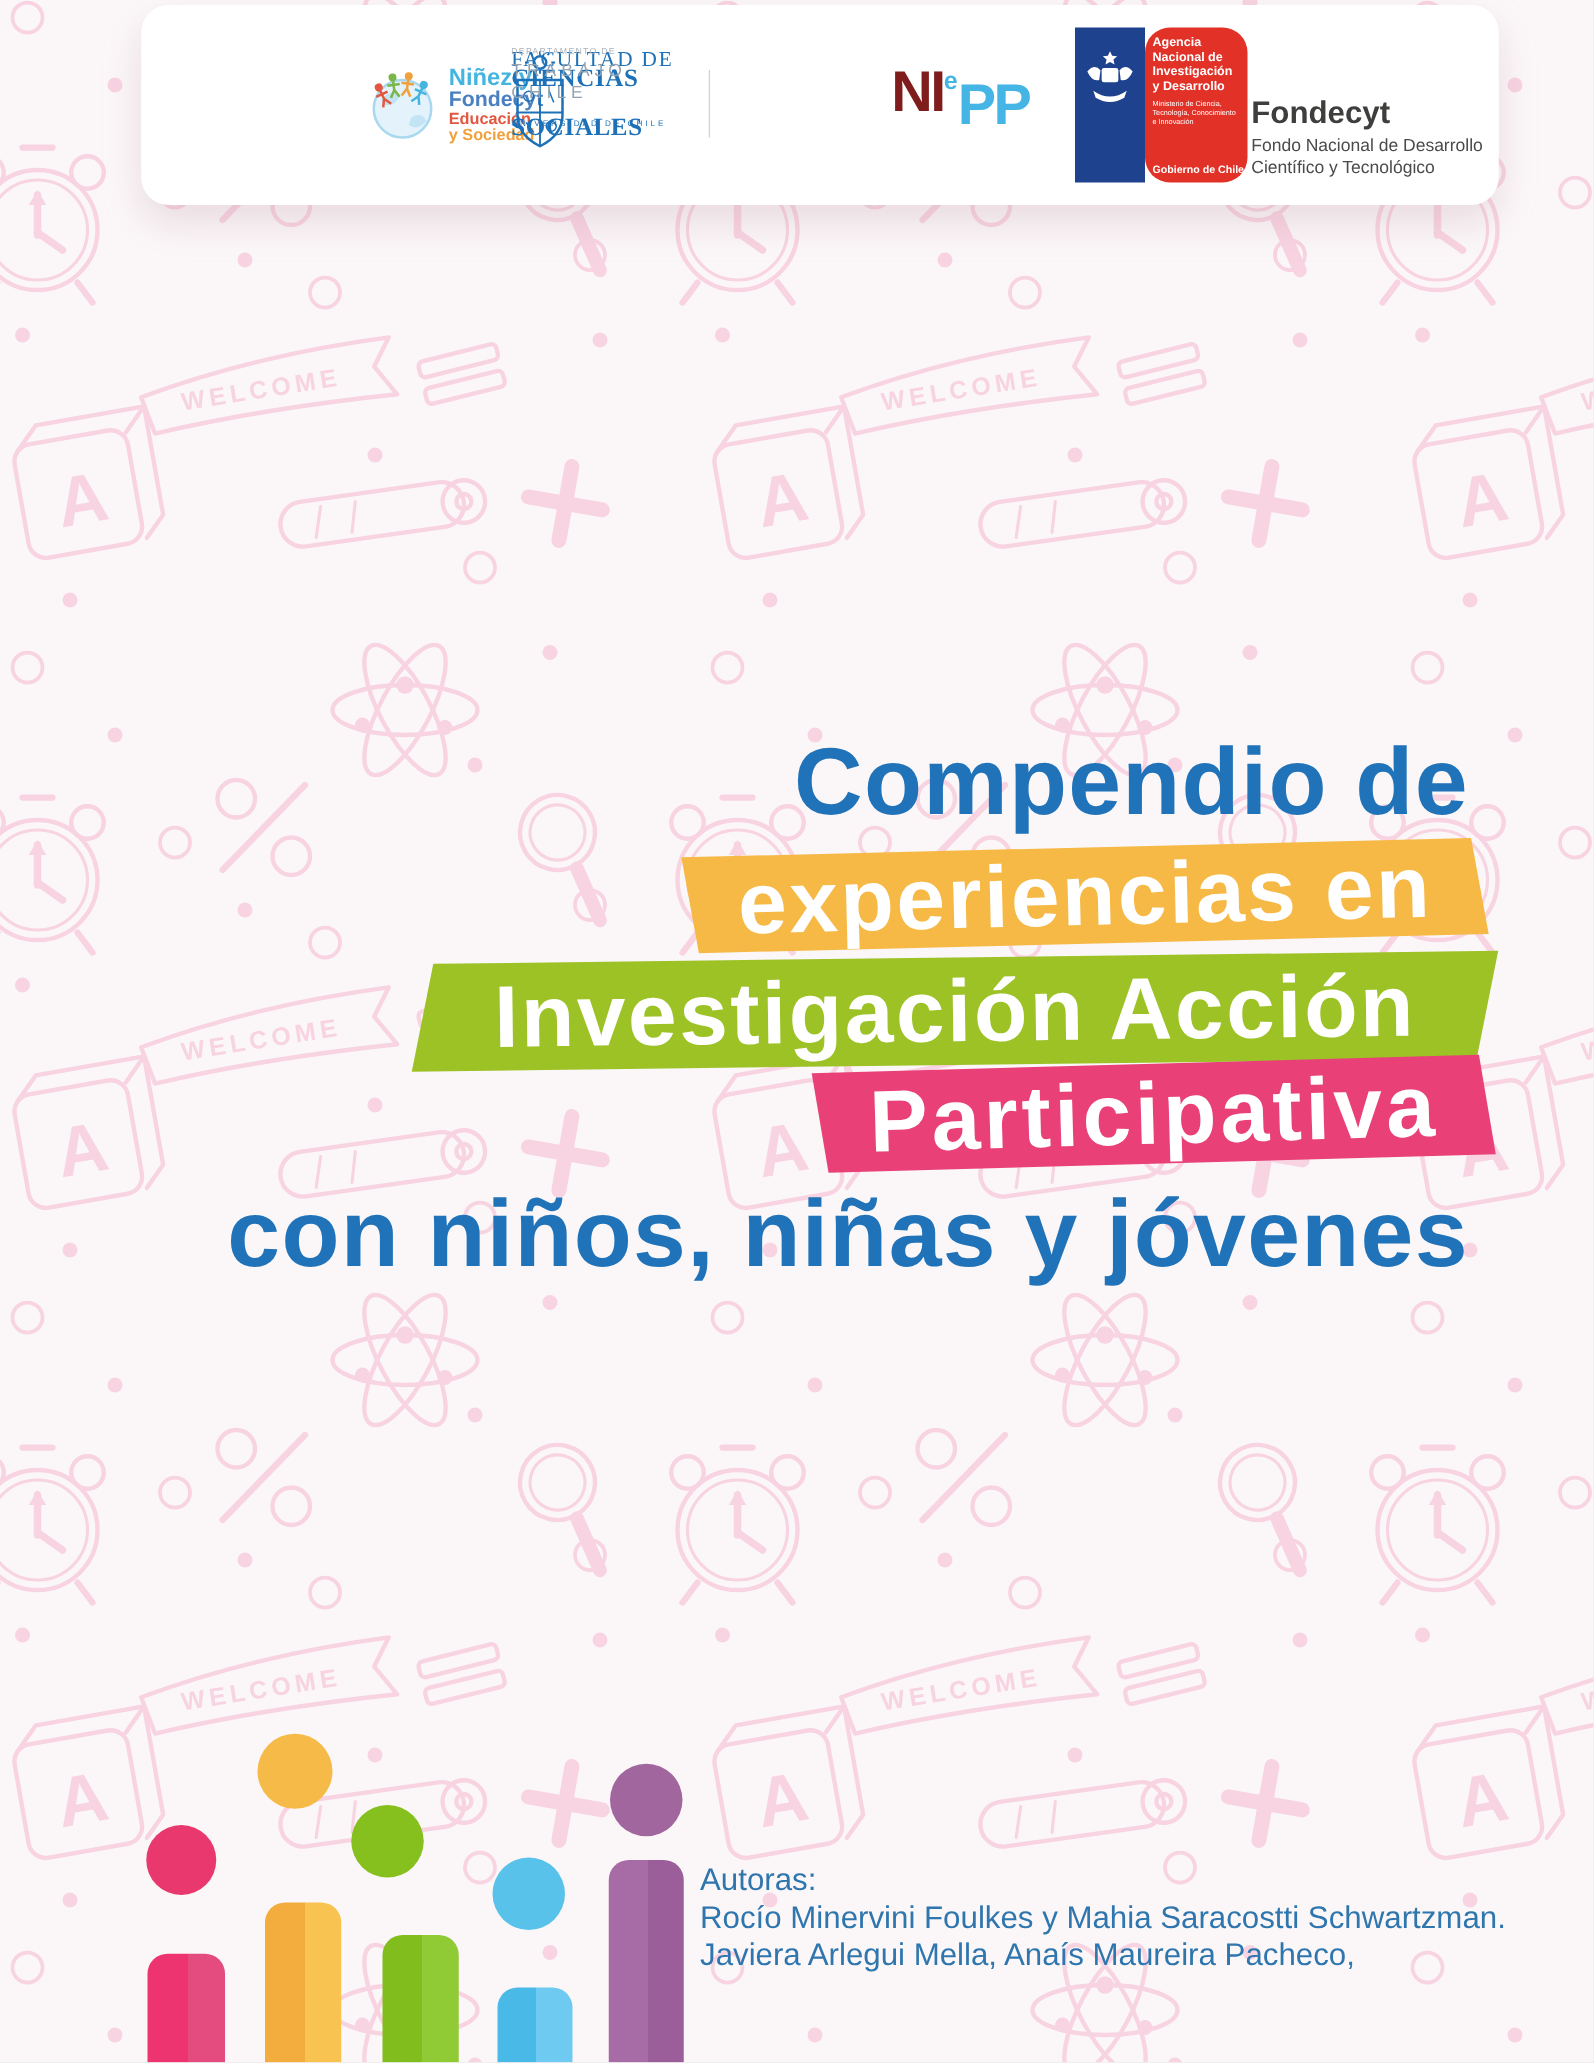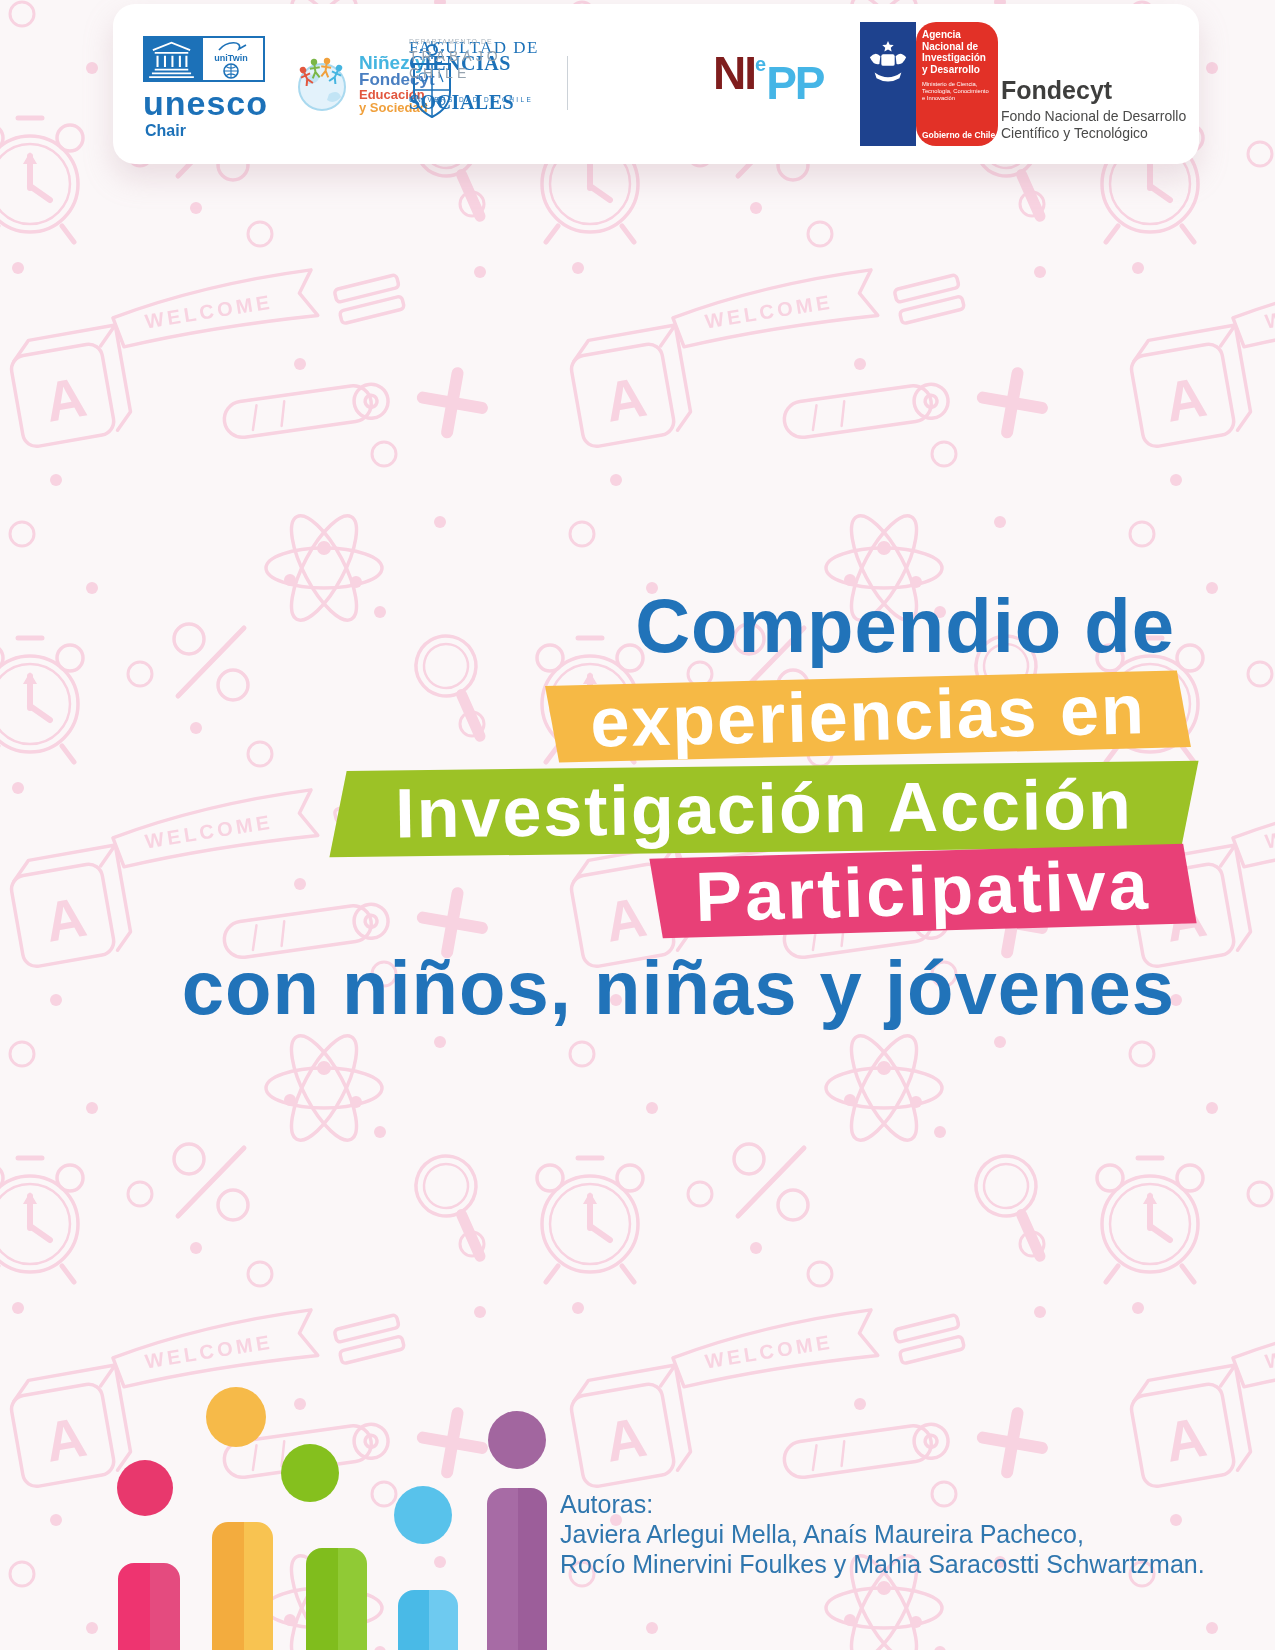--- a/index.html
+++ b/index.html
@@ -176,46 +176,20 @@
             <circle cx="424" cy="482" r="12" stroke-width="3"></circle>
           </g>
         </g>
       </pattern>
     </defs>
     <rect width="1275" height="1650" fill="url(#dd)"></rect>
   </svg>
 
   <div class="logo-card">
 
-    <div class="lg-unesco">
-      <div class="u-box" style="border-color: rgb(28, 113, 184);">
-        <div class="u-cell-blue" style="background: rgb(28, 113, 184);">
-          <svg viewBox="0 0 56 44" width="53" height="41">
-            <g stroke="#fff" fill="none" stroke-width="2">
-              <path d="M8,13 L28,5 L48,13"></path>
-              <path d="M10,16 H46"></path>
-              <path d="M13,19 V31 M21,19 V31 M29,19 V31 M37,19 V31 M44,19 V31" stroke-width="2.2"></path>
-              <path d="M10,34 H46 M7,38 H49 M4,42 H52"></path>
-            </g>
-          </svg>
-        </div>
-        <div class="u-cell-white">
-          <svg viewBox="0 0 56 44" width="56" height="44">
-            <g stroke="#1c71b8" fill="none" stroke-width="1.6">
-              <path d="M16,12 C24,2 40,3 36,11 l7,-4"></path>
-              <circle cx="28" cy="33" r="7"></circle>
-              <path d="M21,33 h14 M28,26 v14 M23,28.5 a9,9 0 0 0 10,0 M23,37.5 a9,9 0 0 1 10,0" stroke-width="1.1"></path>
-            </g>
-            <text x="28" y="23" font-size="9" text-anchor="middle" fill="#1c71b8" font-weight="bold" font-family="Liberation Sans, sans-serif">uniTwin</text>
-          </svg>
-        </div>
-      </div>
-      <div class="u-word" style="color: rgb(28, 113, 184);">unesco</div>
-      <div class="u-chair" style="color: rgb(28, 113, 184);">Chair</div>
-    </div>
 
     <div class="lg-ninez">
       <svg class="nz-globe" viewBox="0 0 62 62">
         <circle cx="31" cy="37" r="23" fill="#e3f2fb" stroke="#a9d9ef" stroke-width="2"></circle>
         <path d="M14,30 q7,-9 15,-4 q-3,9 -12,8 z" fill="#c2e4f5"></path>
         <path d="M38,44 q9,-5 12,3 q-7,8 -14,3 z" fill="#c2e4f5"></path>
         <g fill="none" stroke-width="2">
           <g transform="translate(12,20) rotate(-25)">
             <circle cx="0" cy="0" r="3.2" fill="#e2573f" stroke="none"></circle>
             <path d="M0,3 V10 M-5,6 H5 M0,10 L-3.5,16 M0,10 L3.5,16" stroke="#e2573f"></path>
@@ -326,17 +300,17 @@
   <div class="fig-bar" style="left: 306px; top: 1548px; width: 61px; --c1: #80bd1d; --c2: #90ca35;"></div>
 
   <div class="fig-head" style="left: 394px; top: 1486px; width: 58px; height: 58px; background: rgb(88, 194, 235);"></div>
   <div class="fig-bar" style="left: 398px; top: 1590px; width: 60px; --c1: #49bae7; --c2: #6ecaf0;"></div>
 
   <div class="fig-head" style="left: 488px; top: 1411px; width: 58px; height: 58px; background: rgb(162, 102, 159);"></div>
   <div class="fig-bar" style="left: 487px; top: 1488px; width: 60px; --c1: #a76ba5; --c2: #9c5e9a;"></div>
 
   <div class="authors" style="color: rgb(47, 118, 174);">
     <div>Autoras:</div>
+    <div>Rocío Minervini Foulkes y Mahia Saracostti Schwartzman.</div>
     <div>Javiera Arlegui Mella, Anaís Maureira Pacheco,</div>
-    <div>Rocío Minervini Foulkes y Mahia Saracostti Schwartzman.</div>
   </div>
 
 </div>
 
 </body></html>

